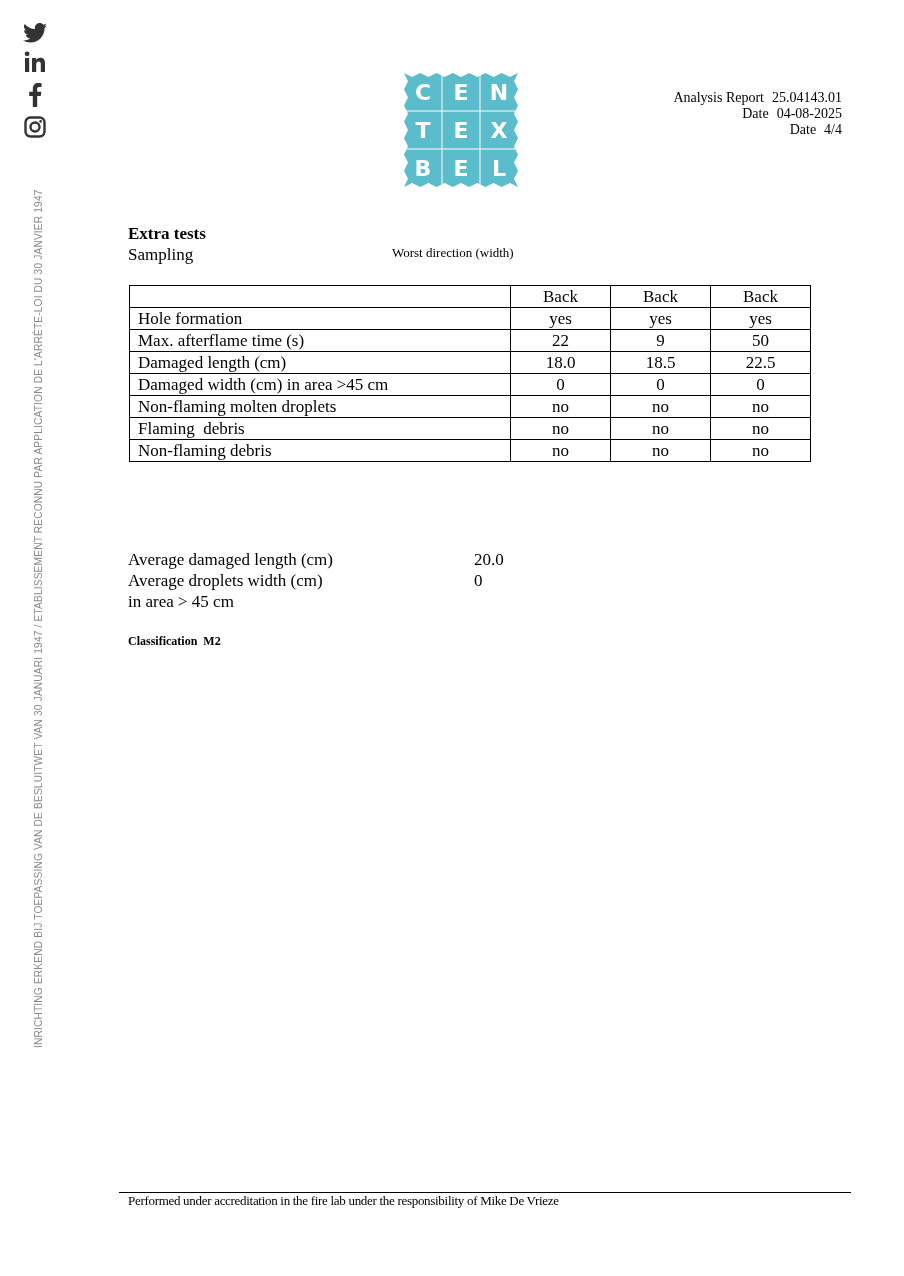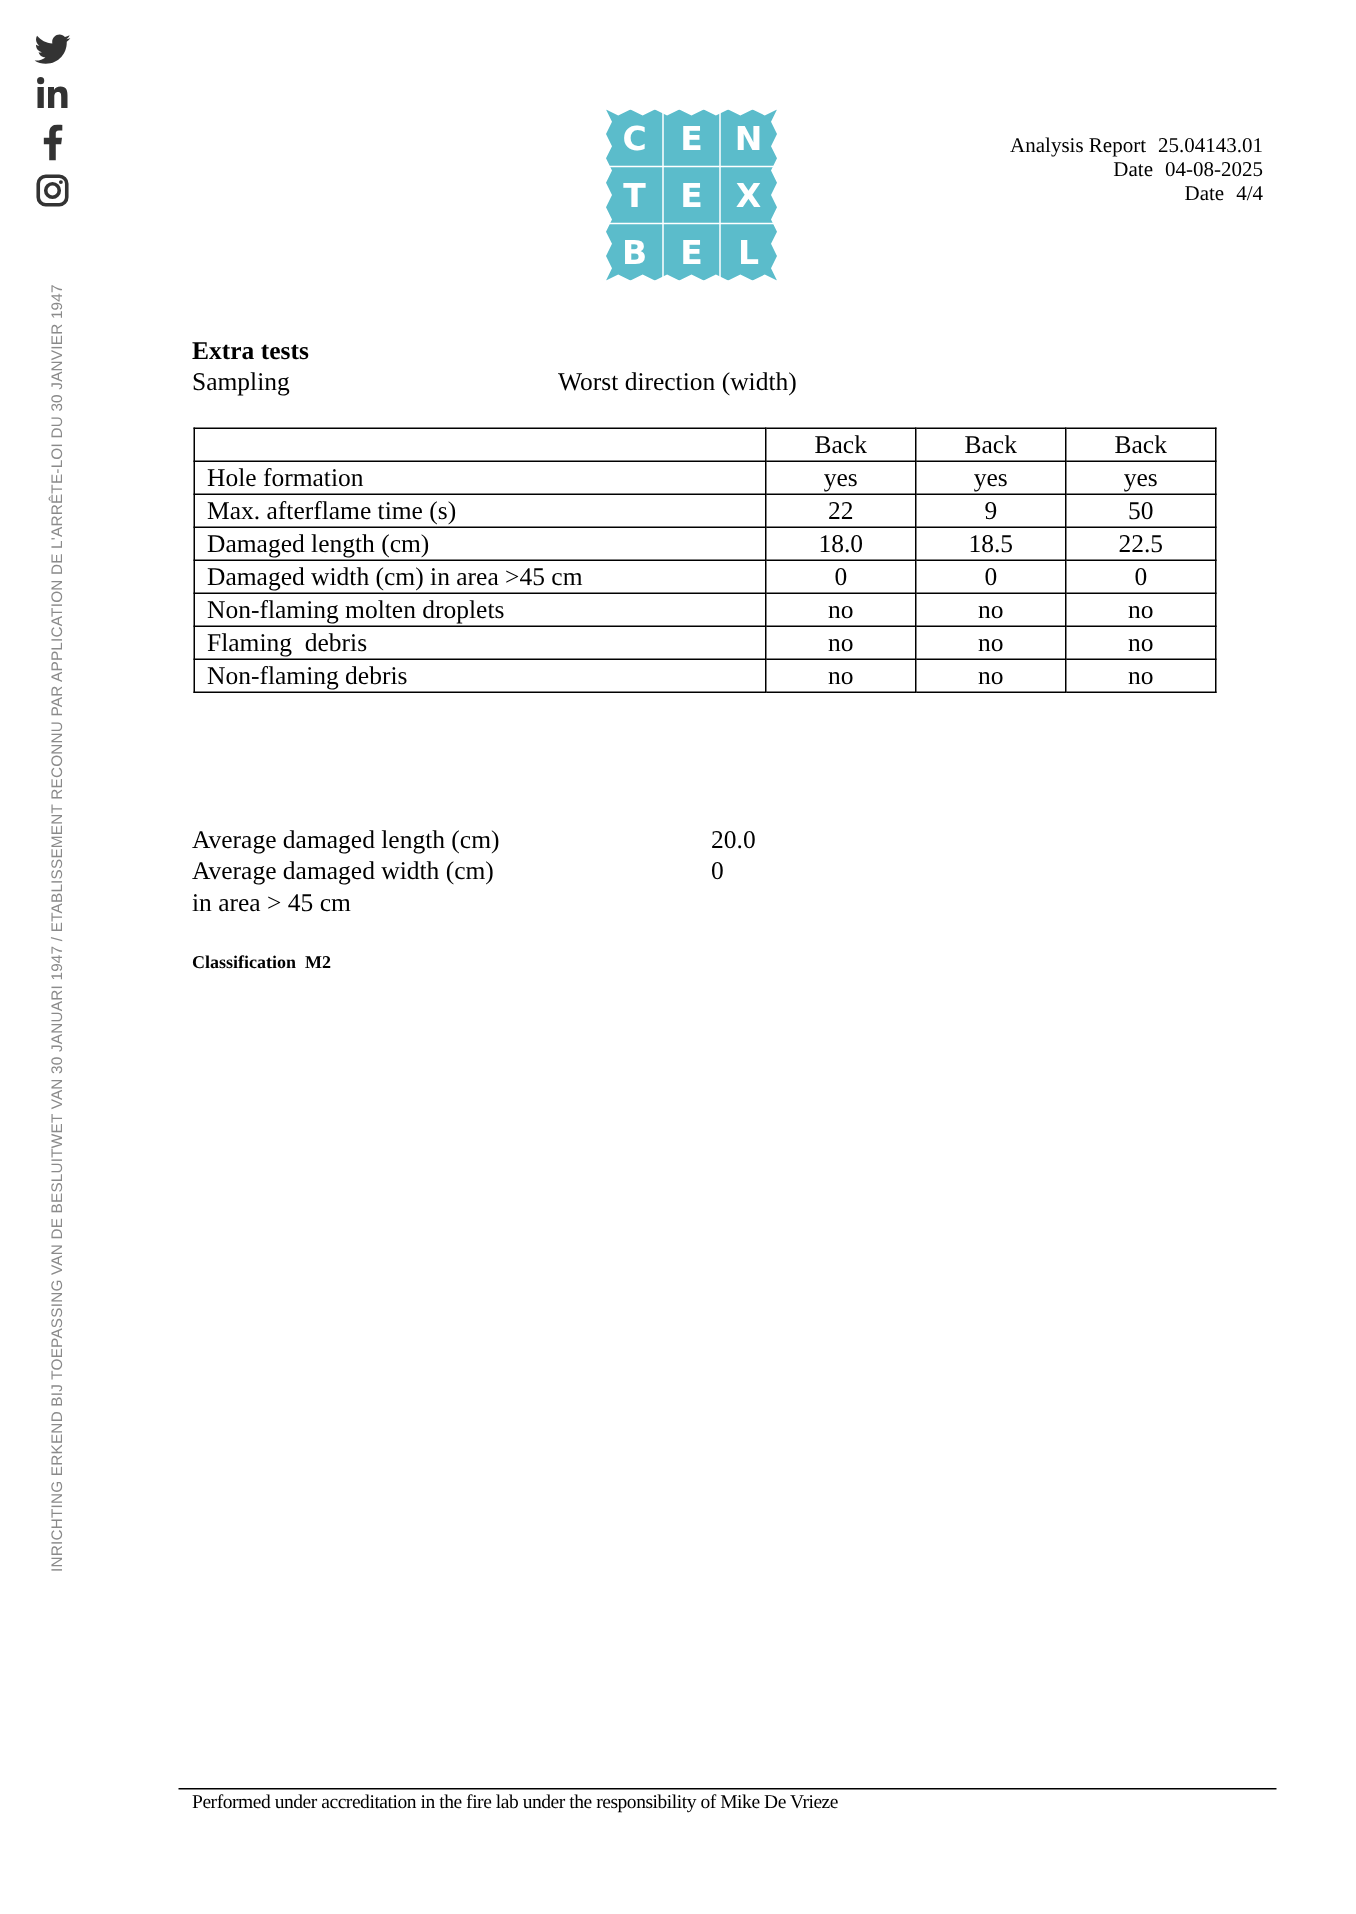--- a/index.html
+++ b/index.html
@@ -5,21 +5,21 @@
   html, body { margin:0; padding:0; background:#fff; }
   body { width:904px; height:1276px; position:relative; overflow:hidden; font-family:"Liberation Serif", serif; color:#000; }
   .social { position:absolute; left:22px; width:26px; display:flex; align-items:center; justify-content:center; }
   .social svg { display:block; }
   .vertical-text { position:absolute; left:33px; top:1048px; transform-origin:0 0; transform:rotate(-90deg); font-family:"Liberation Sans", sans-serif; font-size:10.2px; color:#8a8a8a; white-space:nowrap; letter-spacing:0.15px; }
   .logo { position:absolute; left:404px; top:73px; width:114px; height:114px; }
   .header-info { position:absolute; right:62px; top:90px; text-align:right; font-size:14px; line-height:16px; }
   .header-info .row span.val { margin-left:8px; }
   .section-title { position:absolute; left:128px; top:224px; font-weight:bold; font-size:17px; }
   .sampling-label { position:absolute; left:128px; top:245px; font-size:17px; }
-  .sampling-value { position:absolute; left:372px; top:245px; font-size:17px; }
+  .sampling-value { position:absolute; left:392px; top:245px; font-size:13px; }
   table.results { position:absolute; left:129px; top:285px; border-collapse:collapse; font-size:17px; }
   table.results td { border:1px solid #000; height:21px; padding:0; line-height:21px; }
   table.results td.lbl { width:372px; padding-left:8px; text-align:left; }
   table.results td.val { width:99px; text-align:center; }
   .avg { position:absolute; font-size:17px; }
   .classification { position:absolute; left:128px; top:634px; font-weight:bold; font-size:12px; }
   .footer-line { position:absolute; left:119px; top:1192px; width:732px; height:1px; background:#000; }
   .footer-text { position:absolute; left:128px; top:1193px; font-size:13px; letter-spacing:-0.3px; }
 </style>
 </head>
@@ -135,21 +135,21 @@
         <td class="lbl" style="white-space: pre;">Non-flaming debris</td>
         <td class="val">no</td>
         <td class="val">no</td>
         <td class="val">no</td>
       </tr>
     </tbody>
 </table>
 
 <div class="avg" style="left:128px;top:550px;">Average damaged length (cm)</div>
 <div class="avg" style="left:474px;top:550px;">20.0</div>
-<div class="avg" style="left:128px;top:571px;">Average damaged width (cm)</div>
+<div class="avg" style="left:128px;top:571px;">Average droplets width (cm)</div>
 <div class="avg" style="left:474px;top:571px;">0</div>
 <div class="avg" style="left:128px;top:592px;">in area &gt; 45 cm</div>
 
 <div class="classification">
   <span>Classification</span>&nbsp;&nbsp;<span>M2</span>
 </div>
 
 <div class="footer-line"></div>
 <div class="footer-text">Performed under accreditation in the fire lab under the responsibility of Mike De Vrieze</div>
 

